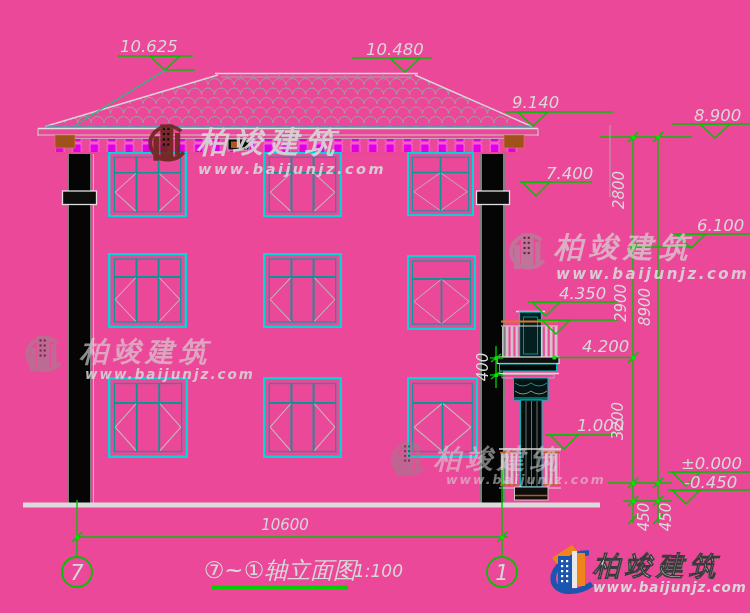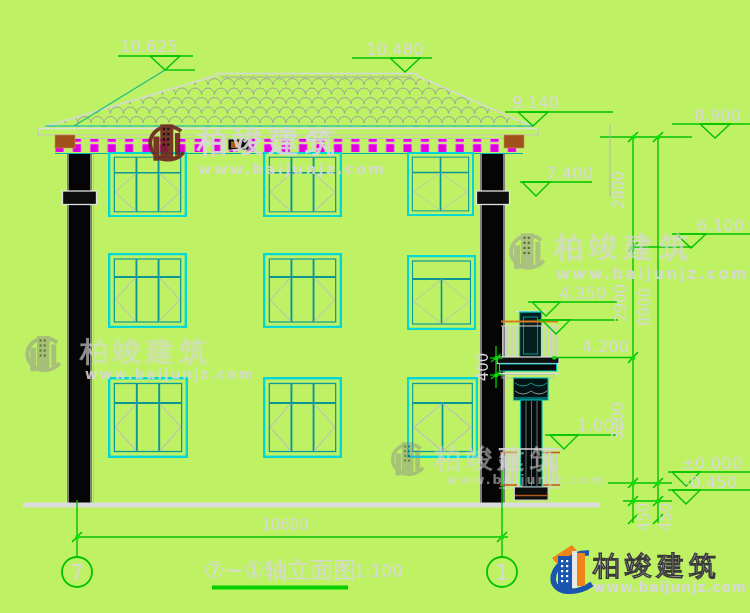--- a/index.html
+++ b/index.html
@@ -1,16 +1,16 @@
 <!DOCTYPE html>
 <html><head>
 <meta charset="utf-8">
 <style>
   html,body{margin:0;padding:0;background:#000;}
-  #stage{position:relative;width:750px;height:613px;background:#bef264;overflow:hidden;}
+  #stage{position:relative;width:750px;height:613px;background:#ec4899;overflow:hidden;font-style:italic;}
   svg text{font-family:"DejaVu Sans","Liberation Sans",sans-serif;fill:#d8d8d8;}
   .cad{display:block;}
 </style>
 </head>
 <body>
 
 <div id="stage">
 <svg class="cad" width="750" height="613" viewBox="0 0 750 613">
   <defs>
     <pattern id="tiles" width="13" height="19" patternUnits="userSpaceOnUse">

